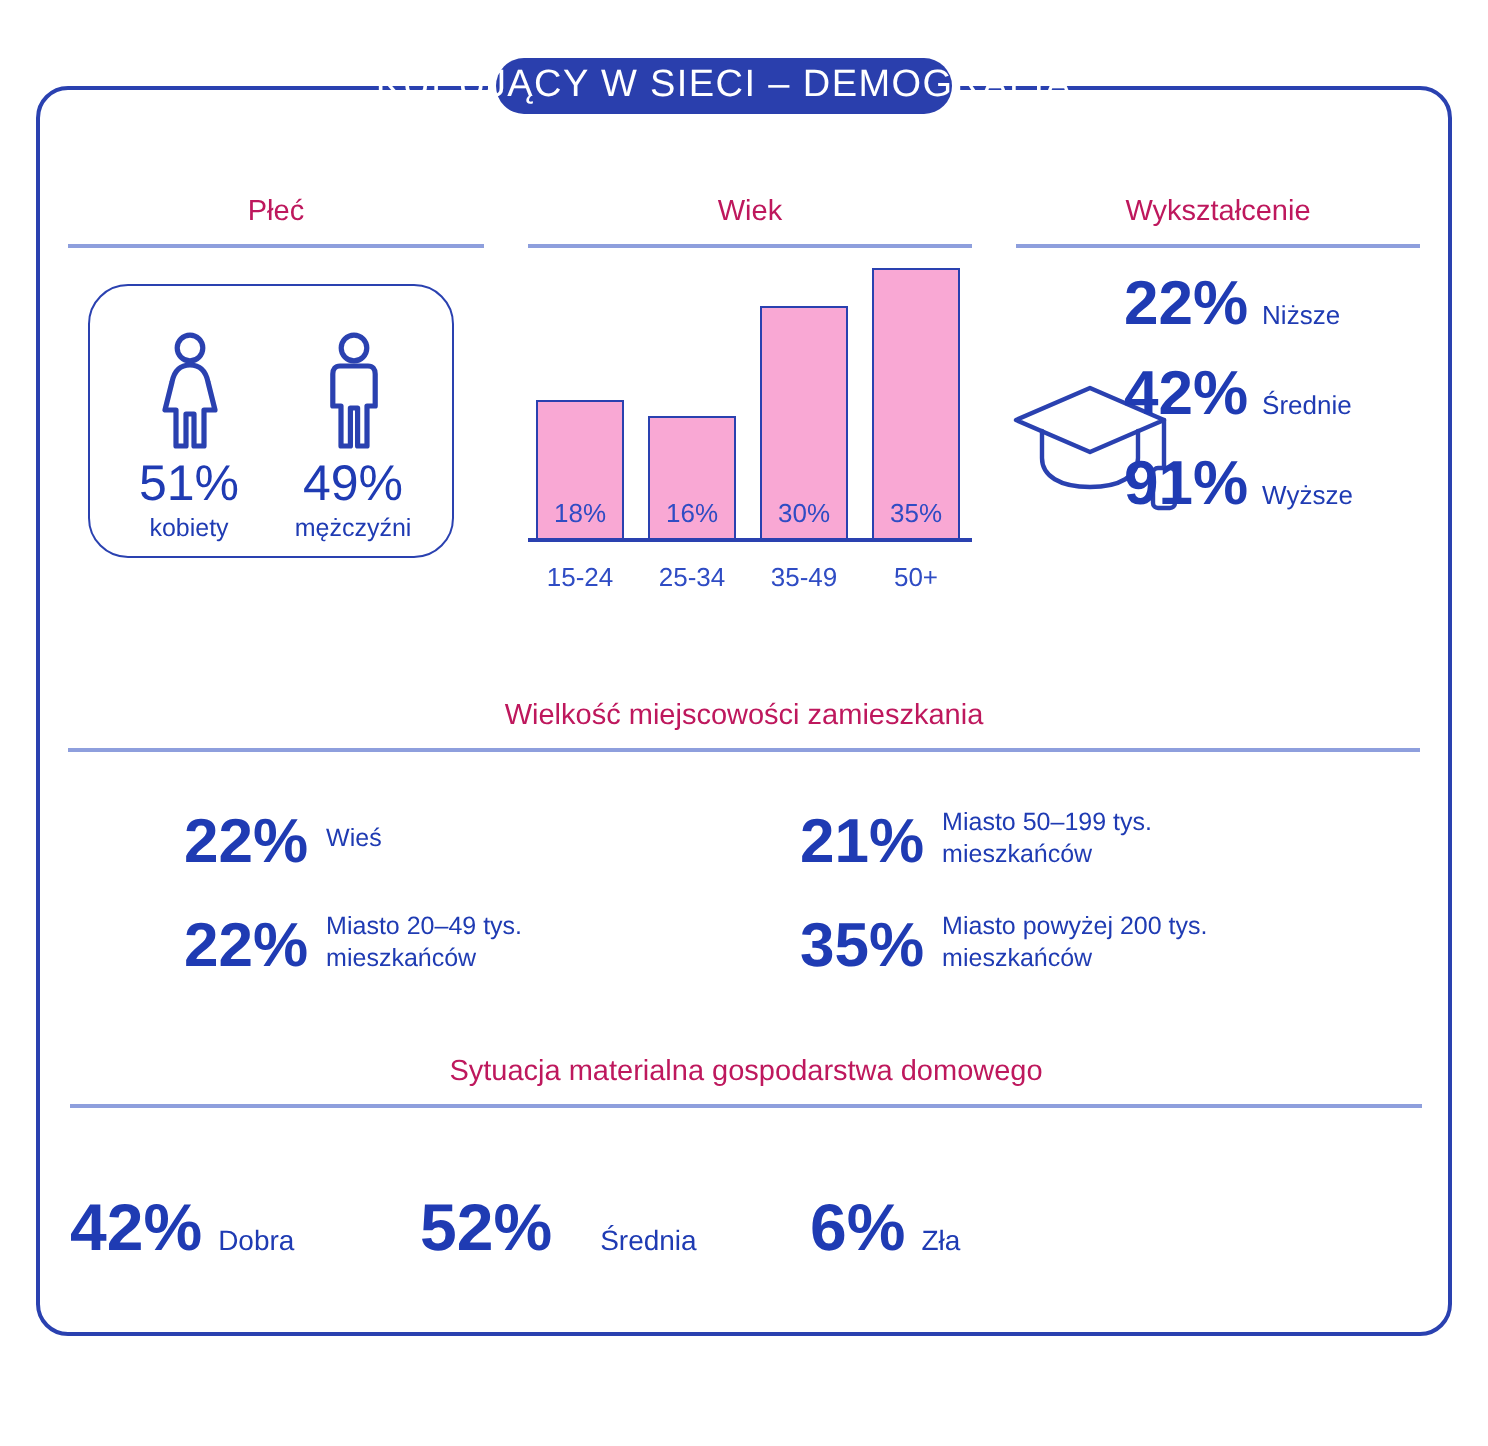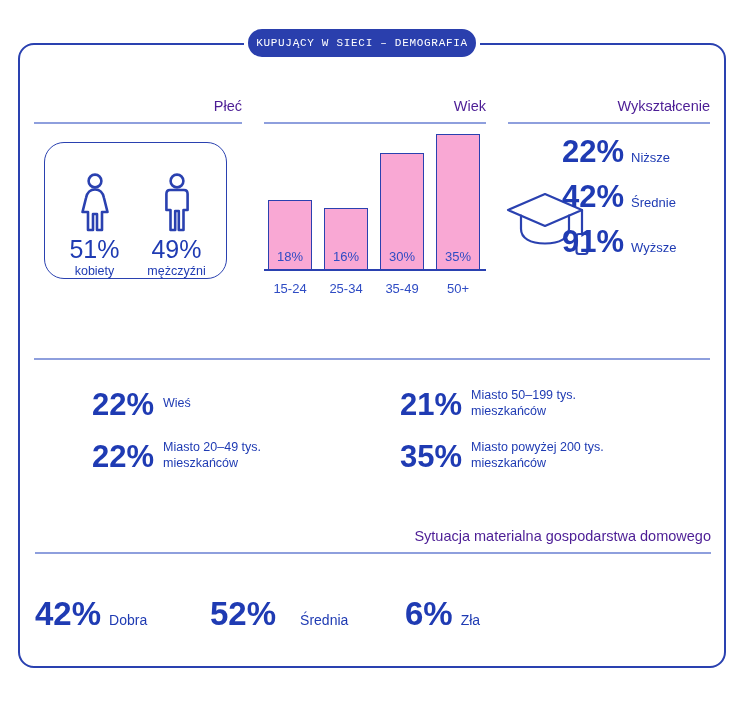--- a/index.html
+++ b/index.html
@@ -47,32 +47,31 @@
     width: 228px;
     height: 28px;
     background: #2a3fad;
     border-radius: 14px;
     display: flex;
     align-items: center;
     justify-content: center;
   }
   .title-pill span {
     color: #ffffff;
-    font-size: 11px;
+    font-size: 19px;
     letter-spacing: 0.7px;
     white-space: nowrap;
-    font-family: Liberation Mono, monospace;
   }
 
   
   .blue      { color: #1f3bb3; }
   .sect-head {
-    color: #4c1d95;
+    color: #be185d;
     font-size: 14.5px;
-    text-align: right;
+    text-align: center;
     white-space: nowrap;
   }
   .rule {
     height: 2px;
     background: #8e9fdd;
   }
 
   
   .top-row {
     position: absolute;
@@ -93,21 +92,21 @@
   
   .gender-box {
     margin-top: 18px;
     width: 183px;
     height: 137px;
     margin-left: 10px;
     border: 1.6px solid #2a41b0;
     border-radius: 20px;
     display: flex;
     justify-content: center;
-    align-items: flex-end;
+    align-items: center;
     gap: 18px;
     padding-top: 14px;
   }
   .gender-item { text-align: center; width: 64px; }
   .gender-item svg { display: block; margin: 0 auto; }
   .gender-pct {
     font-size: 25px;
     margin-top: 3px;
     line-height: 1;
   }
@@ -355,20 +354,21 @@
               <span class="edu-pct blue">91%</span>
               <span class="edu-lab blue">Wyższe</span>
             </div>
           </div>
       </div>
     </div>
 
   </div>
 
   <div class="mid">
+    <div class="sect-head">Wielkość miejscowości zamieszkania</div>
     <div class="rule"></div>
     <div class="mid-grid">
       <div class="mid-col" id="city-left">
           <div class="mid-row">
             <span class="mid-pct blue">22%</span>
             <span class="mid-lab blue">Wieś</span>
           </div>
           <div class="mid-row">
             <span class="mid-pct blue">22%</span>
             <span class="mid-lab blue">Miasto 20–49 tys.<br>mieszkańców</span>

